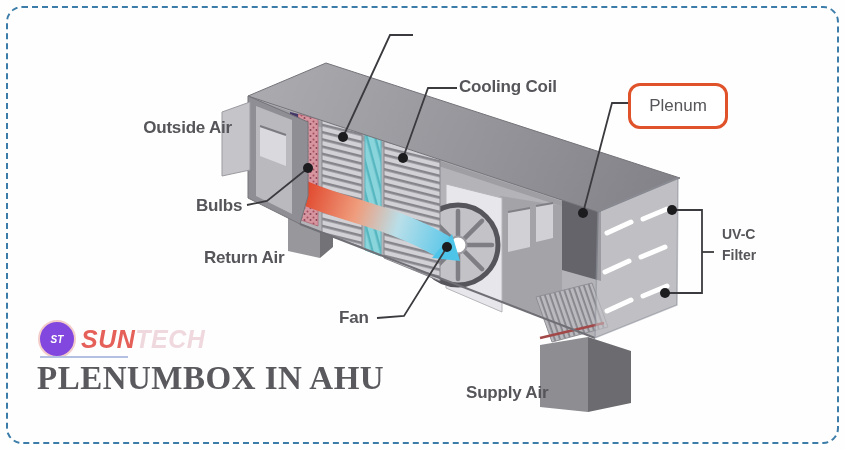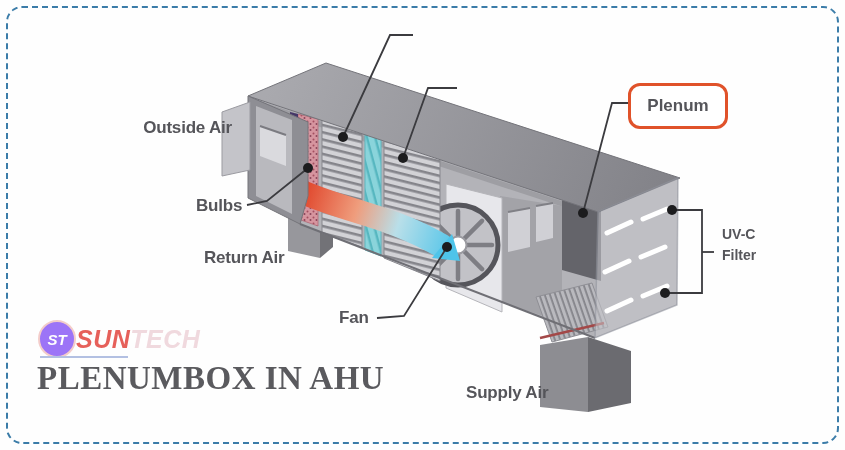--- a/index.html
+++ b/index.html
@@ -13,30 +13,30 @@
   svg.diagram{position:absolute;left:0;top:0;}
   .lbl{
     position:absolute;font-weight:bold;font-size:17px;line-height:1.15;
     color:#55555a;letter-spacing:-0.2px;white-space:nowrap;
   }
   .lbl.right{text-align:right;}
   .plenum-box{
     position:absolute;left:628px;top:83px;width:94px;height:40px;
     border:3px solid #e0522a;border-radius:12px;background:#ffffff;
     display:flex;align-items:center;justify-content:center;
-    font-weight:bold;font-size:17px;color:#55555a;
+    font-weight:normal;font-size:17px;color:#55555a;
   }
   .uvc{position:absolute;left:722px;top:224px;font-weight:bold;font-size:14px;color:#55555a;line-height:21px;}
   .brand{position:absolute;left:38px;top:320px;display:flex;align-items:center;opacity:.85;}
   .badge{
-    width:34px;height:34px;border-radius:50%;background:#8b5cf6;border:2px solid #f2c5c2;
+    width:34px;height:34px;border-radius:50%;background:#6d28d9;border:2px solid #f2c5c2;
     display:flex;align-items:center;justify-content:center;
-    color:#fff;font-style:italic;font-weight:bold;font-size:15px;letter-spacing:0;
-  }
-  .brandtext{font-style:italic;font-weight:bold;font-size:25px;letter-spacing:.5px;}
+    color:#fff;font-style:italic;font-weight:bold;font-size:10px;letter-spacing:0;
+  }
+  .brandtext{margin-left:5px;font-style:italic;font-weight:bold;font-size:25px;letter-spacing:.5px;}
   .brandtext .sun{color:#e2453e;}
   .brandtext .tech{color:#eed3d9;}
   .brand-underline{position:absolute;left:40px;top:356px;width:88px;height:2px;background:#b3c0e2;}
   .page-title{
     position:absolute;left:37px;top:360px;
     font-family:Liberation Serif, serif;
     font-weight:bold;font-size:33px;color:#5a5a5e;letter-spacing:.5px;
   }
 </style>
 </head>
@@ -180,20 +180,21 @@
       <circle cx="403" cy="158" r="5"></circle>
       <circle cx="583" cy="213" r="5"></circle>
       <circle cx="308" cy="168" r="5"></circle>
       <circle cx="447" cy="247" r="5"></circle>
       <circle cx="672" cy="210" r="5"></circle>
       <circle cx="665" cy="293" r="5"></circle>
     </g>
   </svg>
 
   <div class="lbl right" style="left:120px;top:118px;width:112px;text-align:right;">Outside Air</div>
+  <div class="lbl" style="left:459px;top:77px;">Cooling Coil</div>
   <div class="lbl" style="left:196px;top:196px;">Bulbs</div>
   <div class="lbl" style="left:204px;top:248px;">Return Air</div>
   <div class="lbl" style="left:339px;top:308px;">Fan</div>
   <div class="lbl" style="left:438px;top:383px;margin-left:28px;">Supply Air</div>
 
   <div class="plenum-box">
     <span>Plenum</span>
   </div>
 
   <div class="uvc">

